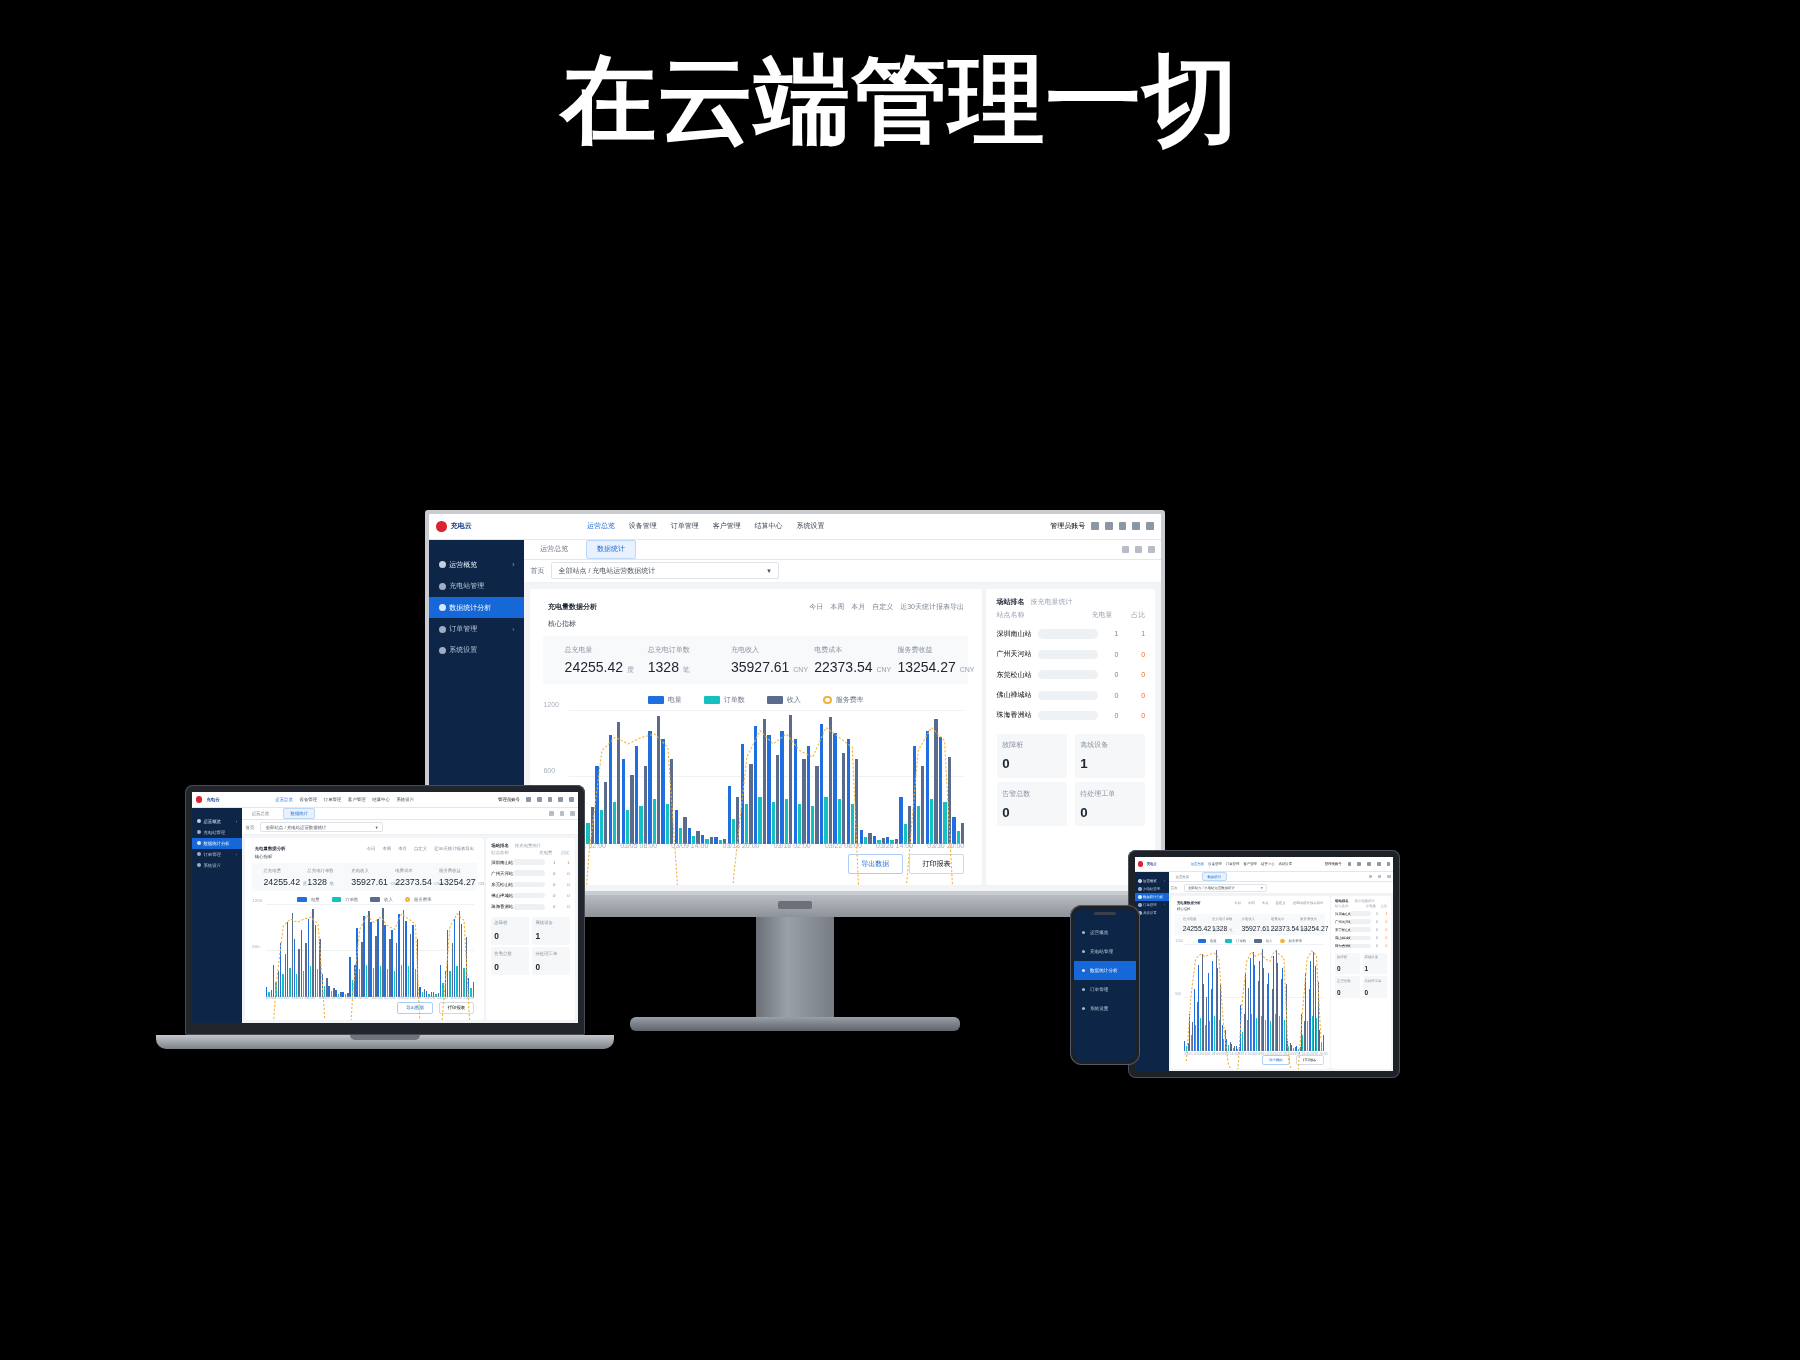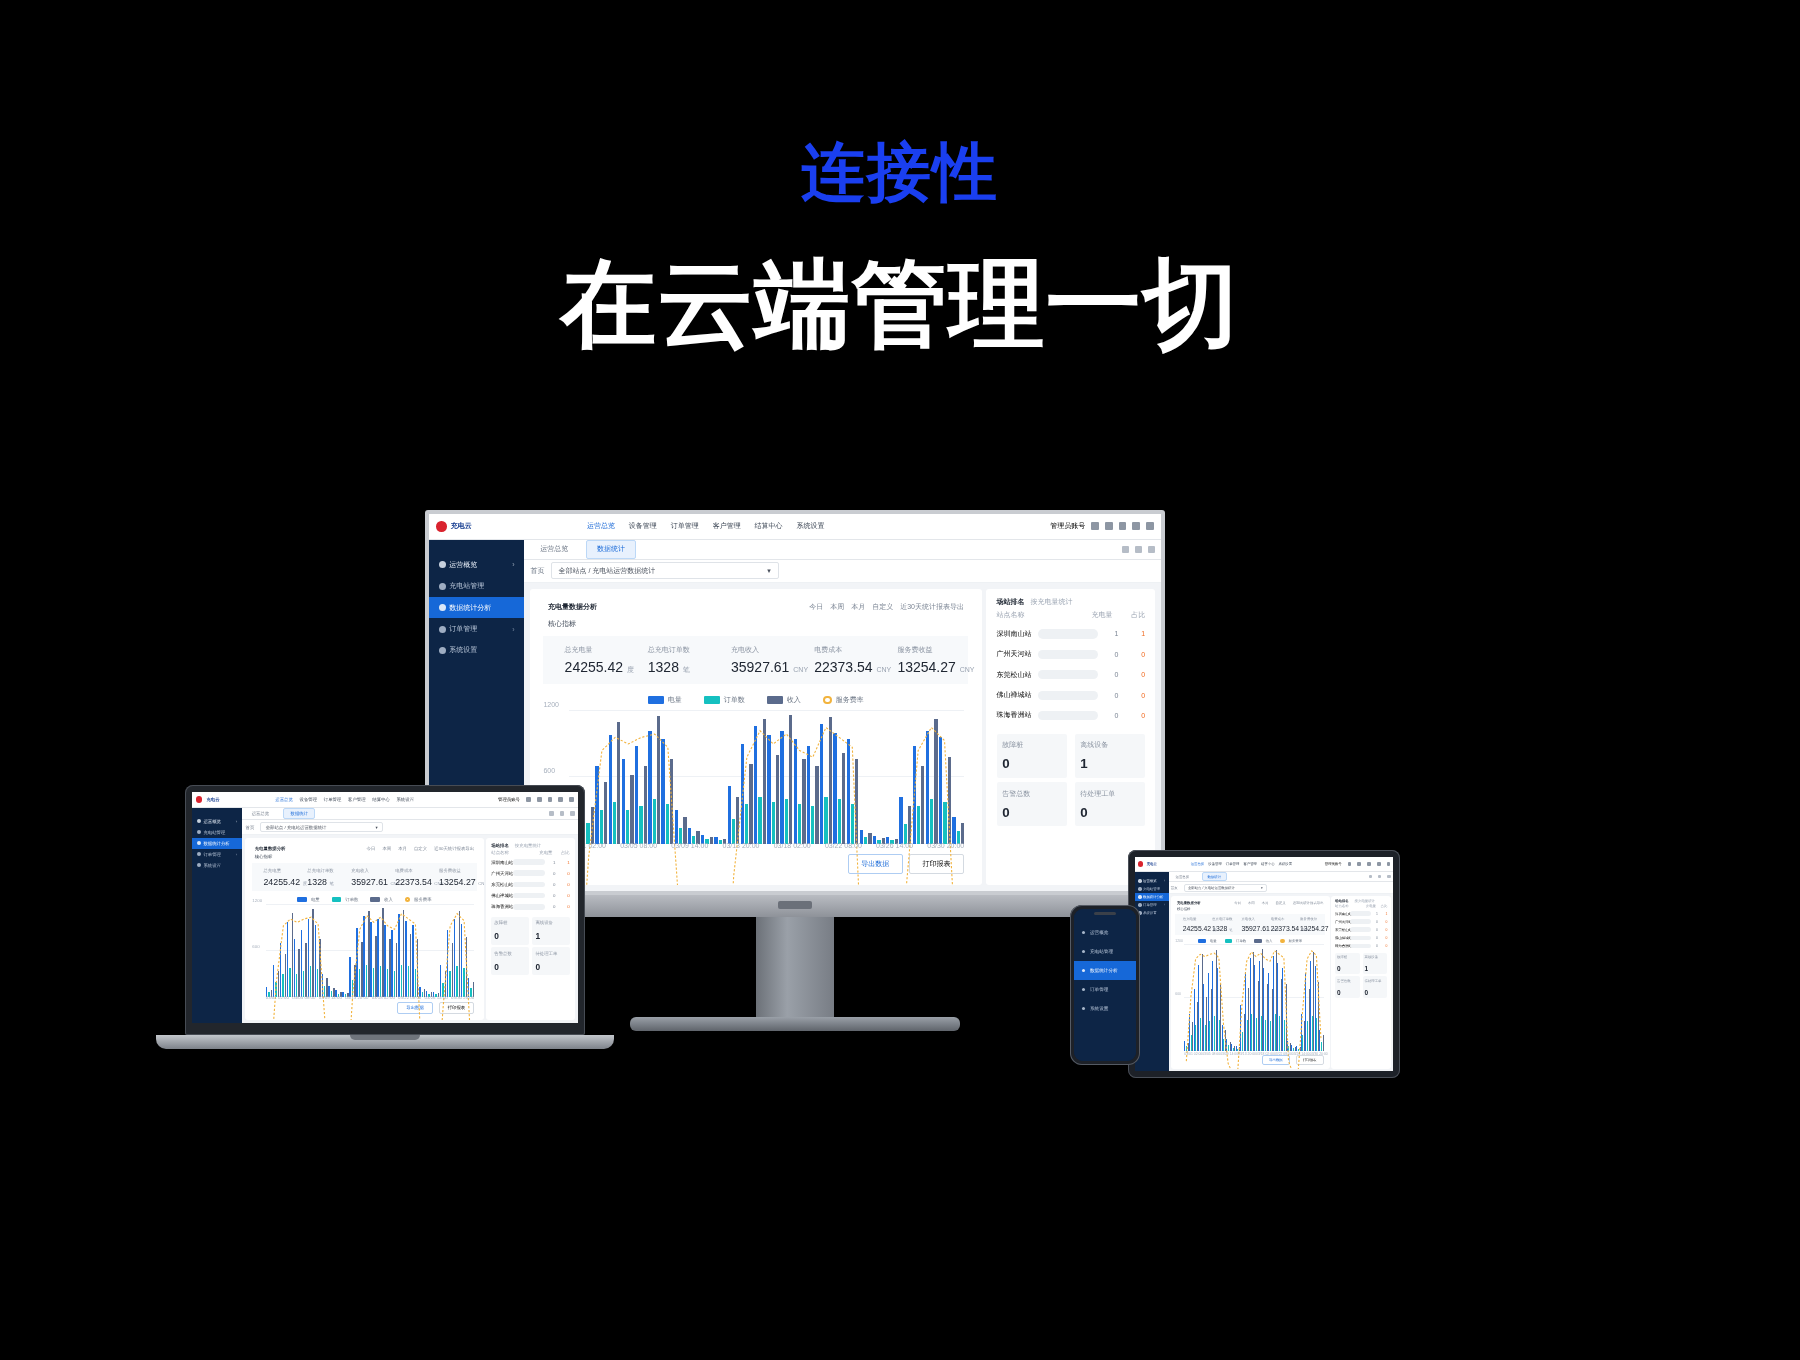--- a/index.html
+++ b/index.html
@@ -126,21 +126,20 @@
   .ph-inner{position:relative;width:100%;height:100%;overflow:hidden;background:#0d2546;border-radius:9px;}
   .ph-speaker{position:absolute;left:50%;transform:translateX(-50%);top:3px;width:22px;height:3px;background:#3a4049;border-radius:2px;z-index:5;}
   .ph-side{position:absolute;inset:0;background:#0d2546;padding-top:14px;}
   .ph-item{color:#c3d0e2;padding:7px 8px;display:flex;align-items:center;gap:5px;font-size:4.6px;white-space:nowrap;}
   .ph-item.on{background:#1668d8;color:#fff;}
 </style>
 </head>
 <body>
 
 <div class="hero">
-  <div class="eyebrow">连接性</div>
   <div class="headline">
     <span class="l2">在云端管理一切</span>
   </div>
 </div>
 
 <div class="stage">
 
   <div class="monitor">
     <div class="mon-screen">
       <div class="mon-inner">

